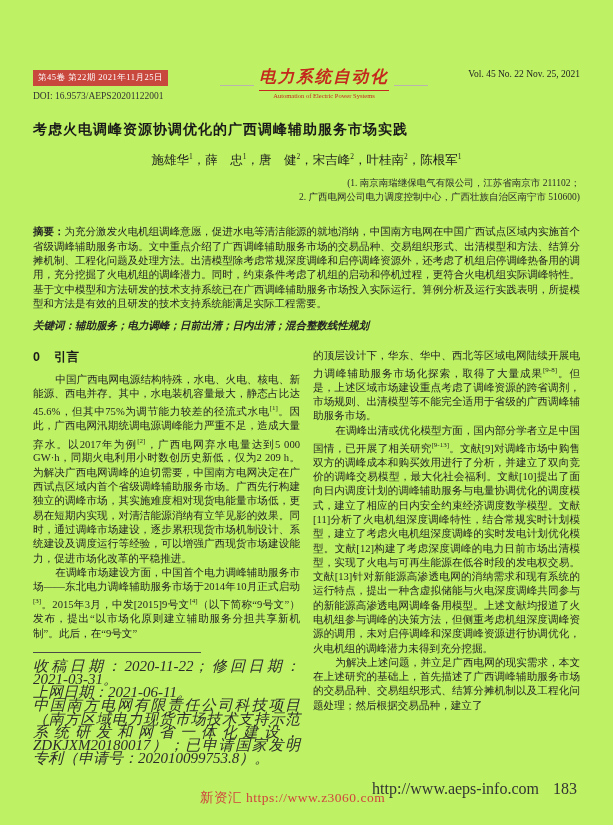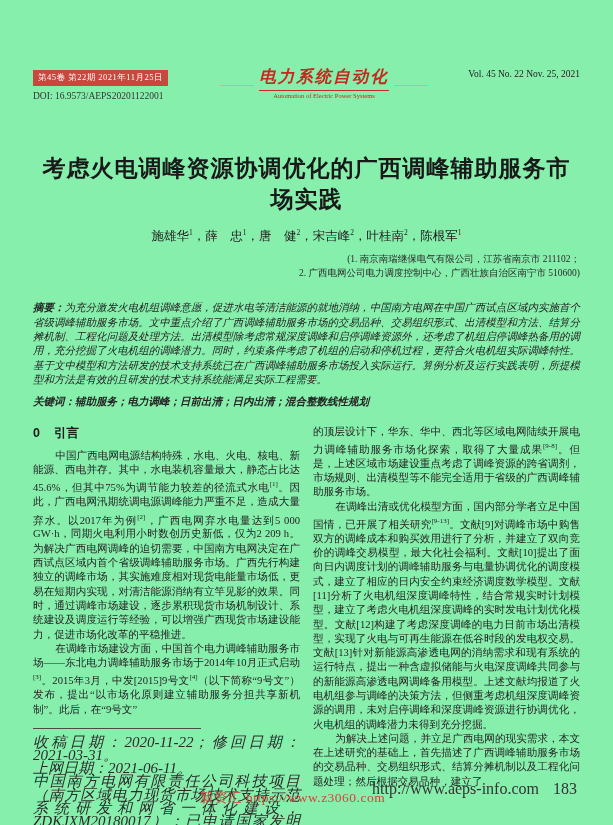--- a/index.html
+++ b/index.html
@@ -1,21 +1,21 @@
 <!DOCTYPE html>
 <html><head>
 <meta charset="utf-8">
 <style>
   * { box-sizing: border-box; margin: 0; padding: 0; }
   html, body { background: #f8f7f4; }
   .page {
     position: relative;
     width: 613px; height: 825px;
     margin: 0 auto;
-    background: #86efac;
+    background: #bef264;
     font-family: "Liberation Serif", "DejaVu Serif", serif;
     color: #222;
     overflow: hidden;
   }
   .content { padding: 0 33px; }
 
   
   .header { display: flex; justify-content: space-between; align-items: flex-start; padding-top: 66px; }
   .header-left { width: 185px; }
   .issue-badge { display: inline-block; background: #c9483e; color: #fff; font-size: 8.5px; padding: 2px 5px; letter-spacing: .5px; white-space: nowrap; }
@@ -23,27 +23,27 @@
   .header-center { flex: 1; display: flex; justify-content: center; align-items: flex-start; }
   .logo-wrap { display: flex; align-items: flex-start; }
   .logo-rule { width: 34px; height: 1px; background: #b9b4ae; margin-top: 19px; }
   .logo-col { text-align: center; padding: 0 5px; }
   .logo-cn { color: #c5281c; font-size: 16.5px; font-weight: bold; font-style: italic; letter-spacing: 2px; padding-bottom: 2px; border-bottom: 1px solid #c5281c; white-space: nowrap; }
   .logo-en { color: #c5281c; font-size: 6.5px; margin-top: 1px; white-space: nowrap; }
   .header-right { width: 150px; text-align: right; }
   .vol-info { font-size: 9.5px; margin-top: 3px; white-space: nowrap; }
 
   
-  .paper-title { margin-top: 52px; text-align: center; font-family: "Liberation Sans", "DejaVu Sans", sans-serif; font-size: 23px; font-weight: bold; letter-spacing: 1px; color: #191919; }
+  .paper-title { margin-top: 20px; text-align: left; font-family: "Liberation Sans", "DejaVu Sans", sans-serif; font-size: 14px; font-weight: bold; letter-spacing: 1px; color: #191919; }
   .authors { margin-top: 13px; text-align: center; font-size: 12.5px; color: #1e1e1e; }
   .authors sup { font-size: 7.5px; }
   .affiliations { margin-top: 7px; text-align: right; font-size: 9.5px; line-height: 14px; color: #2a2a2a; }
 
   
-  .abstract { margin-top: 21px; font-size: 10.5px; line-height: 14.4px; text-align: justify; font-style: italic; color: #242424; }
+  .abstract { margin-top: 21px; font-size: 10.5px; line-height: 14.4px; text-align: justify; color: #242424; }
   .abstract .abs-label { font-weight: bold; }
   .keywords { margin-top: 7px; font-size: 10.5px; font-style: italic; font-weight: bold; color: #242424; }
 
   
   .columns { display: flex; gap: 13px; margin-top: 16px; }
   .col { width: 267px; font-size: 10.6px; line-height: 14.3px; text-align: justify; color: #242424; }
   .col p { text-indent: 2.1em; }
   .col p.noindent { text-indent: 0; }
   .col sup { font-size: 7px; }
   .section-heading { font-family: "Liberation Sans", "DejaVu Sans", sans-serif; font-weight: bold; font-size: 12.5px; color: #1a1a1a; margin: 1px 0 9px 0; }

